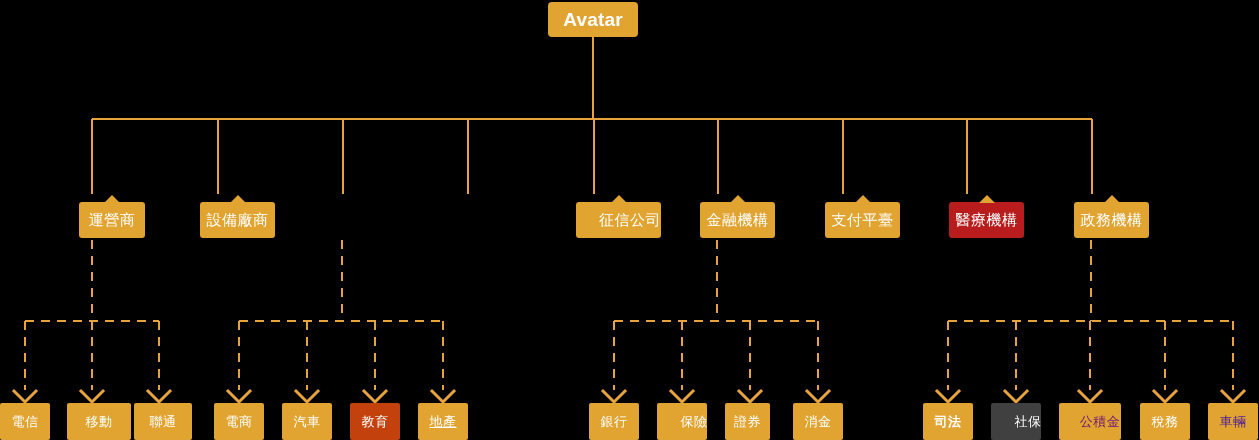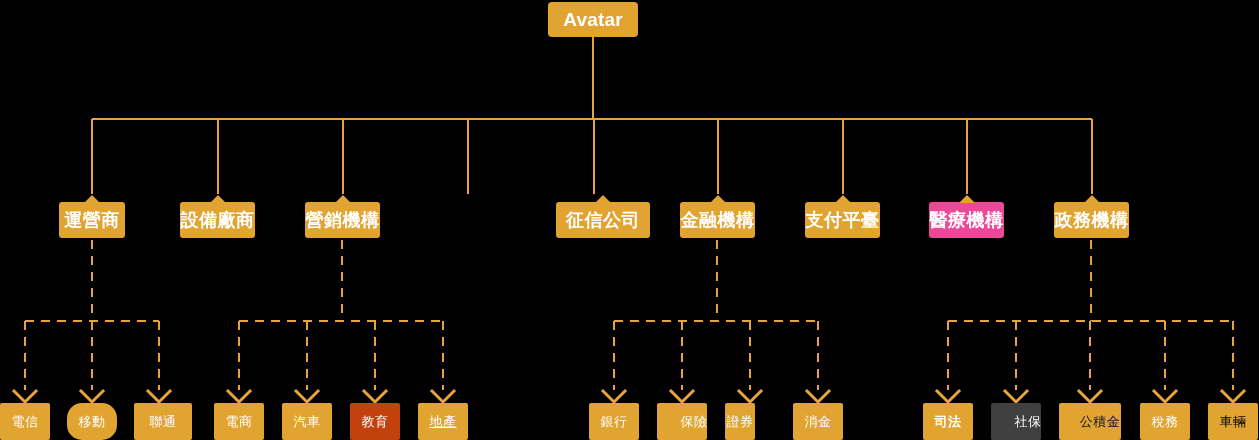--- a/index.html
+++ b/index.html
@@ -40,22 +40,23 @@
     letter-spacing: 0.5px;
     z-index: 2;
   }
   .node.root {
     font-size: 19px;
     font-weight: bold;
     border-radius: 4px;
     letter-spacing: 0.2px;
   }
   .node.mid {
-    font-size: 18px;
-    font-weight: bold;
+    font-size: 15px;
+    font-weight: normal;
+    margin-left: 20px;
   }
   .node.leaf {
     font-size: 13px;
     font-weight: normal;
     border-radius: 2px;
   }
   
   .node.mid::before {
     content: "";
     position: absolute;
@@ -128,42 +129,39 @@
     </svg>
 <div class="node root" style="left: 548px; top: 2px; width: 90px; height: 35px; background: rgb(226, 164, 49); color: rgb(255, 255, 255);">
       <span>Avatar</span>
     </div>
     <div class="node mid" style="left: 59px; top: 202px; width: 66px; height: 36px; background: rgb(226, 164, 49); color: rgb(255, 255, 255);">
       <span>運營商</span>
     </div>
     <div class="node mid" style="left: 180px; top: 202px; width: 75px; height: 36px; background: rgb(226, 164, 49); color: rgb(255, 255, 255);">
       <span>設備廠商</span>
     </div>
-    <div class="node mid" style="left: 305px; top: 202px; width: 75px; height: 36px; background: rgb(226, 164, 49); color: rgb(255, 255, 255);">
-      <span>營銷機構</span>
-    </div>
-    <div class="node mid" style="left: 556px; top: 202px; width: 94px; height: 36px; background: rgb(226, 164, 49); color: rgb(255, 255, 255);">
+    <div class="node mid" style="left: 556px; top: 202px; width: 85px; height: 36px; background: rgb(226, 164, 49); color: rgb(255, 255, 255); justify-content: flex-end;">
       <span>征信公司</span>
     </div>
     <div class="node mid" style="left: 680px; top: 202px; width: 75px; height: 36px; background: rgb(226, 164, 49); color: rgb(255, 255, 255);">
       <span>金融機構</span>
     </div>
     <div class="node mid" style="left: 805px; top: 202px; width: 75px; height: 36px; background: rgb(226, 164, 49); color: rgb(255, 255, 255);">
       <span>支付平臺</span>
     </div>
-    <div class="node mid" style="left: 929px; top: 202px; width: 75px; height: 36px; background: #ec4899; color: rgb(255, 255, 255);">
+    <div class="node mid" style="left: 929px; top: 202px; width: 75px; height: 36px; background: #b91c1c; color: rgb(255, 255, 255);">
       <span>醫療機構</span>
     </div>
     <div class="node mid" style="left: 1054px; top: 202px; width: 75px; height: 36px; background: rgb(226, 164, 49); color: rgb(255, 255, 255);">
       <span>政務機構</span>
     </div>
     <div class="node leaf" style="left: 0px; top: 403px; width: 50px; height: 37px; background: rgb(226, 164, 49); color: rgb(255, 255, 255);">
       <span>電信</span>
     </div>
-    <div class="node leaf" style="left: 67px; top: 403px; width: 50px; height: 37px; background: rgb(226, 164, 49); color: rgb(255, 255, 255); border-radius: 15px;">
+    <div class="node leaf" style="left: 67px; top: 403px; width: 64px; height: 37px; background: rgb(226, 164, 49); color: rgb(255, 255, 255);">
       <span>移動</span>
     </div>
     <div class="node leaf" style="left: 134px; top: 403px; width: 58px; height: 37px; background: rgb(226, 164, 49); color: rgb(255, 255, 255);">
       <span>聯通</span>
     </div>
     <div class="node leaf" style="left: 214px; top: 403px; width: 50px; height: 37px; background: rgb(226, 164, 49); color: rgb(255, 255, 255);">
       <span>電商</span>
     </div>
     <div class="node leaf" style="left: 282px; top: 403px; width: 50px; height: 37px; background: rgb(226, 164, 49); color: rgb(255, 255, 255);">
       <span>汽車</span>
@@ -173,34 +171,34 @@
     </div>
     <div class="node leaf" style="left: 418px; top: 403px; width: 50px; height: 37px; background: rgb(226, 164, 49); color: rgb(255, 255, 255); text-decoration: underline;">
       <span>地產</span>
     </div>
     <div class="node leaf" style="left: 589px; top: 403px; width: 50px; height: 37px; background: rgb(226, 164, 49); color: rgb(255, 255, 255);">
       <span>銀行</span>
     </div>
     <div class="node leaf" style="left: 657px; top: 403px; width: 50px; height: 37px; background: rgb(226, 164, 49); color: rgb(255, 255, 255); padding-left: 24px;">
       <span>保險</span>
     </div>
-    <div class="node leaf" style="left: 725px; top: 403px; width: 30px; height: 37px; background: rgb(226, 164, 49); color: rgb(255, 255, 255);">
+    <div class="node leaf" style="left: 725px; top: 403px; width: 45px; height: 37px; background: rgb(226, 164, 49); color: rgb(255, 255, 255);">
       <span>證券</span>
     </div>
     <div class="node leaf" style="left: 793px; top: 403px; width: 50px; height: 37px; background: rgb(226, 164, 49); color: rgb(255, 255, 255);">
       <span>消金</span>
     </div>
     <div class="node leaf" style="left: 923px; top: 403px; width: 50px; height: 37px; background: rgb(226, 164, 49); color: rgb(255, 255, 255); font-weight: bold;">
       <span>司法</span>
     </div>
     <div class="node leaf" style="left: 991px; top: 403px; width: 50px; height: 37px; background: #404040; color: rgb(255, 255, 255); padding-left: 24px;">
       <span>社保</span>
     </div>
-    <div class="node leaf" style="left: 1059px; top: 403px; width: 62px; height: 37px; background: rgb(226, 164, 49); color: #0f172a; padding-left: 20px;">
+    <div class="node leaf" style="left: 1059px; top: 403px; width: 62px; height: 37px; background: rgb(226, 164, 49); color: #701a75; padding-left: 20px;">
       <span>公積金</span>
     </div>
     <div class="node leaf" style="left: 1140px; top: 403px; width: 50px; height: 37px; background: rgb(226, 164, 49); color: rgb(255, 255, 255);">
       <span>稅務</span>
     </div>
-    <div class="node leaf" style="left: 1208px; top: 403px; width: 50px; height: 37px; background: rgb(226, 164, 49); color: #000000;">
+    <div class="node leaf" style="left: 1208px; top: 403px; width: 50px; height: 37px; background: rgb(226, 164, 49); color: #4c1d95;">
       <span>車輛</span>
     </div>
   </div>
 
 </body></html>

